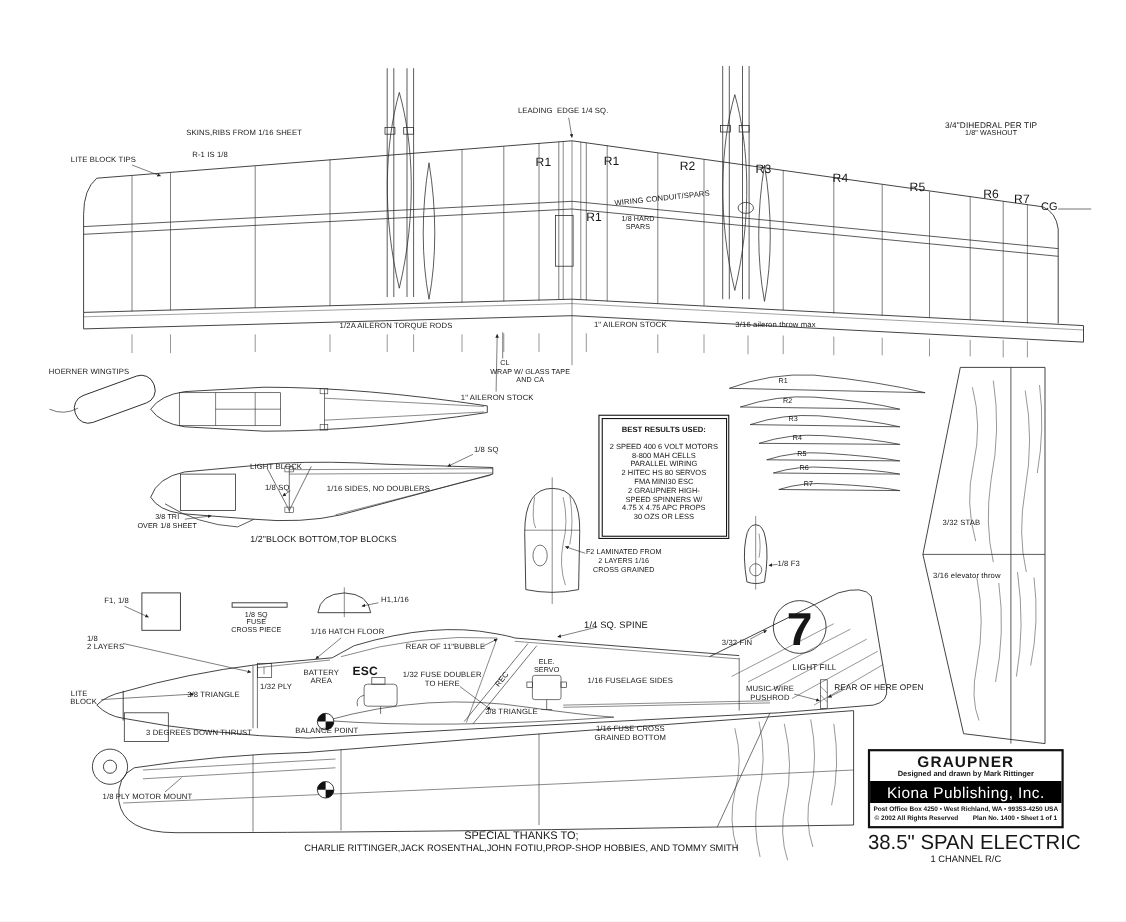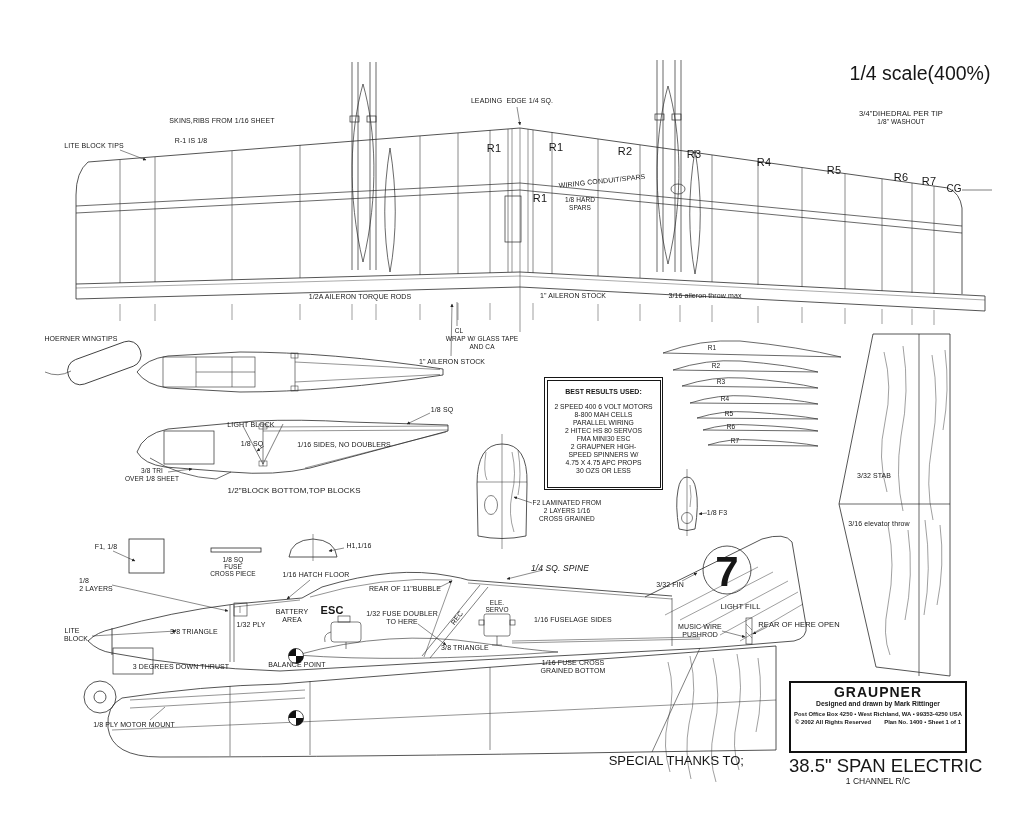--- a/index.html
+++ b/index.html
@@ -23,21 +23,21 @@
   .tb-designer{font-size:6.8px;font-weight:bold;text-align:center;line-height:9px;}
   .tb-publisher{background:#000;color:#fff;font-size:14px;line-height:20px;height:20px;
        text-align:center;letter-spacing:0.4px;margin-top:2px;font-weight:400;}
   .tb-address{font-size:5.9px;font-weight:bold;text-align:center;line-height:8px;margin-top:2px;white-space:pre;}
   .tb-bottomrow{font-size:5.9px;font-weight:bold;display:flex;justify-content:space-between;
        padding:0 4px;line-height:8px;}
   .span-line{position:absolute;left:789px;top:755px;width:178px;text-align:center;
        font-size:18.5px;white-space:pre;}
   .channels-line{position:absolute;left:789px;top:776px;width:178px;text-align:center;font-size:8.5px;}
   .thanks{position:absolute;left:204px;top:756px;width:540px;text-align:center;}
-  .thanks-1{font-size:13px;line-height:10px;text-align:right;}
+  .thanks-1{font-size:10px;line-height:10px;}
   .thanks-2{font-size:8.5px;line-height:11px;white-space:pre;}
 </style>
 </head>
 <body>
 
 <div class="page">
 
 <svg width="1024" height="838" viewBox="0 0 1024 838">
   <defs>
     <marker id="ah" markerWidth="7" markerHeight="7" refX="5.5" refY="3" orient="auto">
@@ -336,21 +336,20 @@
       <path d="M296,718 L288.5,718 A7.5,7.5 0 0,1 296,710.5 Z" fill="#111" stroke="none"></path>
     </g>
   </g>
 
   <g stroke="#2a2a2a" fill="none" stroke-width="0.8">
     <circle cx="100" cy="697" r="16"></circle>
     <circle cx="100" cy="697" r="6"></circle>
   </g>
 </svg>
 
-  <div class="scale-note">1/4 scale(400%)</div>
 
   <div id="labels-layer">
       <div class="lbl" style="left: 512px; top: 101px; font-size: 7px; transform: translate(-50%, -50%);">LEADING  EDGE 1/4 SQ.</div>
       <div class="lbl" style="left: 222px; top: 121px; font-size: 7px; transform: translate(-50%, -50%);">SKINS,RIBS FROM 1/16 SHEET</div>
       <div class="lbl" style="left: 191px; top: 141px; font-size: 7px; transform: translate(-50%, -50%);">R-1 IS 1/8</div>
       <div class="lbl" style="left: 94px; top: 146px; font-size: 7px; transform: translate(-50%, -50%);">LITE BLOCK TIPS</div>
       <div class="lbl" style="left: 901px; top: 114px; font-size: 7.5px; transform: translate(-50%, -50%);">3/4"DIHEDRAL PER TIP</div>
       <div class="lbl" style="left: 901px; top: 122px; font-size: 6.5px; transform: translate(-50%, -50%);">1/8" WASHOUT</div>
       <div class="lbl" style="left: 494px; top: 149px; font-size: 11px; transform: translate(-50%, -50%);">R1</div>
       <div class="lbl" style="left: 556px; top: 148px; font-size: 11px; transform: translate(-50%, -50%);">R1</div>
@@ -408,21 +407,21 @@
       <div class="lbl" style="left: 251px; top: 625px; font-size: 7px; transform: translate(-50%, -50%);">1/32 PLY</div>
       <div class="lbl" style="left: 292px; top: 612px; font-size: 7px; transform: translate(-50%, -50%);">BATTERY</div>
       <div class="lbl" style="left: 292px; top: 620px; font-size: 7px; transform: translate(-50%, -50%);">AREA</div>
       <div class="lbl" style="left: 332px; top: 611px; font-size: 11px; font-weight: bold; transform: translate(-50%, -50%);">ESC</div>
       <div class="lbl" style="left: 402px; top: 614px; font-size: 7px; transform: translate(-50%, -50%);">1/32 FUSE DOUBLER</div>
       <div class="lbl" style="left: 402px; top: 622px; font-size: 7px; transform: translate(-50%, -50%);">TO HERE</div>
       <div class="lbl" style="left: 457px; top: 618px; font-size: 7px; transform: translate(-50%, -50%) rotate(-52deg);">REC</div>
       <div class="lbl" style="left: 497px; top: 603px; font-size: 6.5px; transform: translate(-50%, -50%);">ELE.</div>
       <div class="lbl" style="left: 497px; top: 610px; font-size: 6.5px; transform: translate(-50%, -50%);">SERVO</div>
       <div class="lbl" style="left: 573px; top: 620px; font-size: 7px; transform: translate(-50%, -50%);">1/16 FUSELAGE SIDES</div>
-      <div class="lbl" style="left: 560px; top: 568px; font-size: 8.5px; transform: translate(-50%, -50%); font-style: italic;">1/4 SQ. SPINE</div>
+      <div class="lbl" style="left: 560px; top: 568px; font-size: 8.5px; transform: translate(-50%, -50%);">1/4 SQ. SPINE</div>
       <div class="lbl" style="left: 670px; top: 585px; font-size: 7px; transform: translate(-50%, -50%);">3/32 FIN</div>
       <div class="lbl" style="left: 723px; top: 607px; font-size: 7.5px; transform: translate(-50%, -50%); padding-left: 35px;">LIGHT FILL</div>
       <div class="lbl" style="left: 700px; top: 627px; font-size: 7px; transform: translate(-50%, -50%);">MUSIC WIRE</div>
       <div class="lbl" style="left: 700px; top: 635px; font-size: 7px; transform: translate(-50%, -50%);">PUSHROD</div>
       <div class="lbl" style="left: 799px; top: 625px; font-size: 7.5px; transform: translate(-50%, -50%);">REAR OF HERE OPEN</div>
       <div class="lbl" style="left: 465px; top: 648px; font-size: 7px; transform: translate(-50%, -50%);">3/8 TRIANGLE</div>
       <div class="lbl" style="left: 573px; top: 663px; font-size: 7px; transform: translate(-50%, -50%);">1/16 FUSE CROSS</div>
       <div class="lbl" style="left: 573px; top: 671px; font-size: 7px; transform: translate(-50%, -50%);">GRAINED BOTTOM</div>
       <div class="lbl" style="left: 181px; top: 667px; font-size: 7px; transform: translate(-50%, -50%);">3 DEGREES DOWN THRUST</div>
       <div class="lbl" style="left: 297px; top: 665px; font-size: 7px; transform: translate(-50%, -50%);">BALANCE POINT</div>
@@ -443,26 +442,28 @@
           <div class="note-line">SPEED SPINNERS W/</div>
           <div class="note-line">4.75 X 4.75 APC PROPS</div>
           <div class="note-line">30 OZS OR LESS</div>
         </div>
     </div>
   </div>
 
   <div class="title-block">
     <div class="tb-name">GRAUPNER</div>
     <div class="tb-designer">Designed and drawn by Mark Rittinger</div>
+    <div class="tb-publisher">Kiona Publishing, Inc.</div>
     <div class="tb-address">Post Office Box 4250 • West Richland, WA • 99353-4250 USA</div>
     <div class="tb-bottomrow">
       <span>© 2002 All Rights Reserved</span>
       <span>Plan No. 1400 • Sheet 1 of 1</span>
     </div>
   </div>
   <div class="span-line">38.5" SPAN ELECTRIC</div>
   <div class="channels-line">1 CHANNEL R/C</div>
 
   <div class="thanks">
     <div class="thanks-1">SPECIAL THANKS TO;</div>
+    <div class="thanks-2">CHARLIE RITTINGER,JACK ROSENTHAL,JOHN FOTIU,PROP-SHOP HOBBIES, AND TOMMY SMITH</div>
   </div>
 
 </div>
 
 </body></html>

